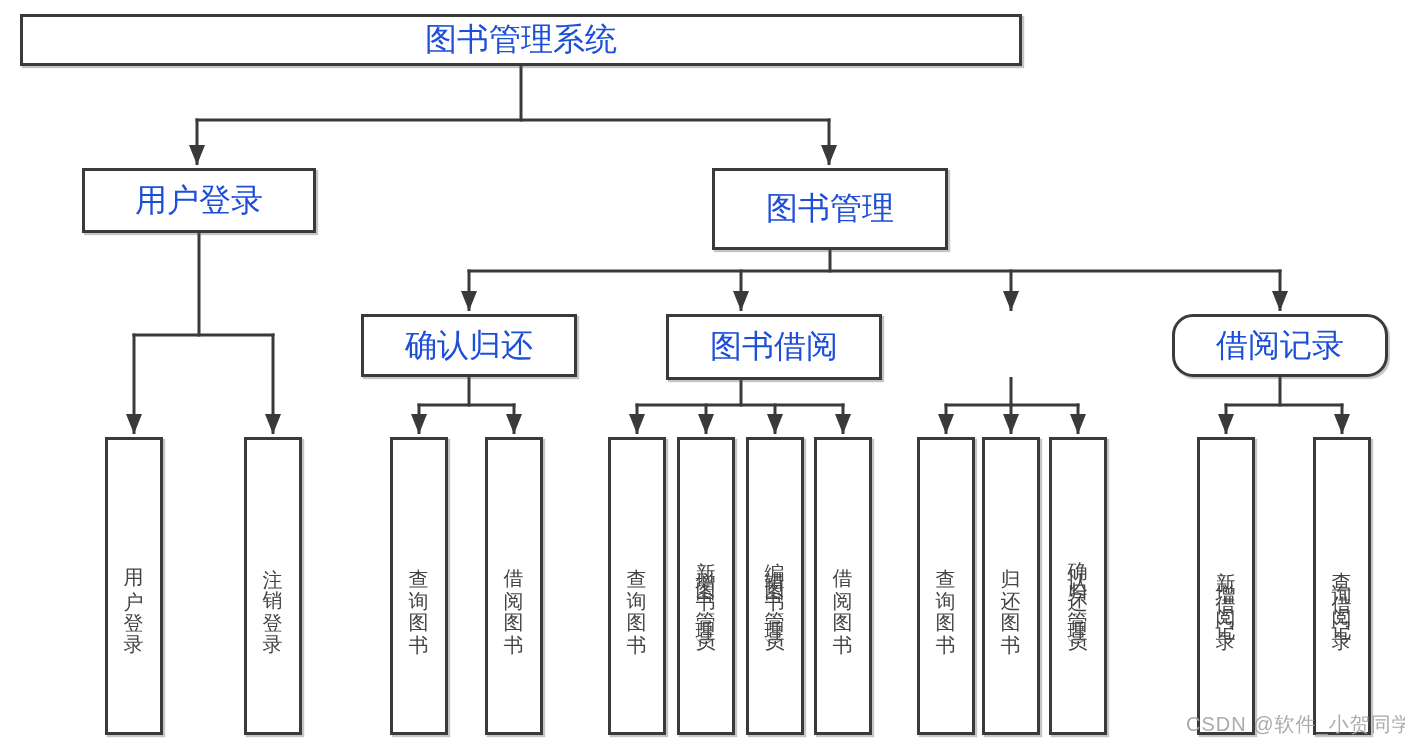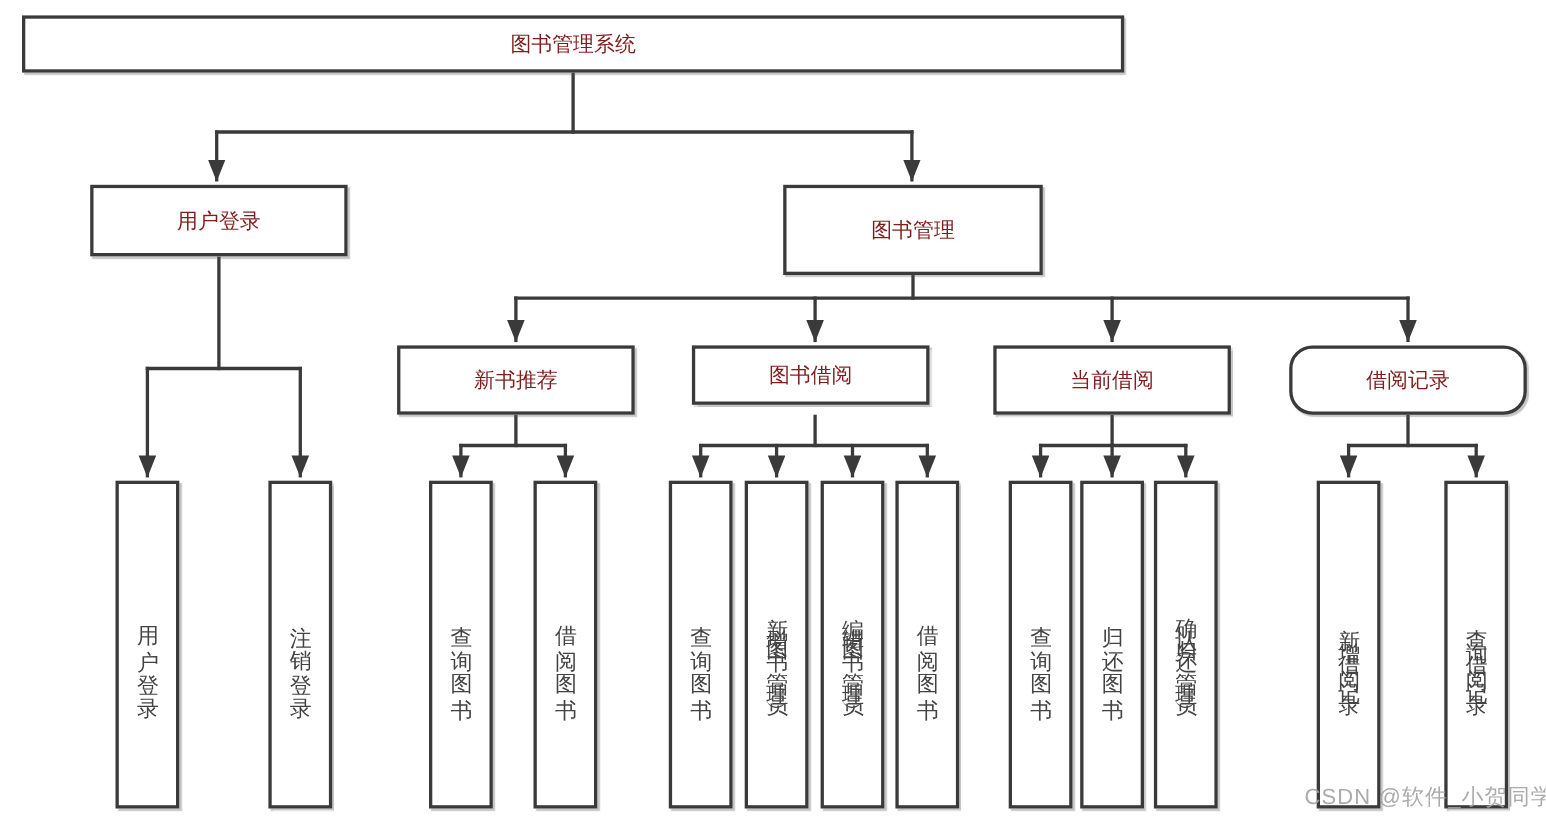--- a/index.html
+++ b/index.html
@@ -28,41 +28,41 @@
     position: absolute;
     box-sizing: border-box;
     border: 3px solid #3a3a3a;
     background: #ffffff;
     display: flex;
     align-items: center;
     justify-content: center;
     box-shadow: 2px 2px 1px rgba(90,90,90,0.35);
   }
   .hlabel {
-    font-size: 19px;
-    color: #7f1d1d;
+    font-size: 32px;
+    color: #1d4ed8;
     white-space: nowrap;
   }
   .vtext {
     writing-mode: vertical-rl;
     text-orientation: mixed;
     font-size: 20px;
     line-height: 1;
     color: #434343;
   }
   .ls-wide  { letter-spacing: 22px; margin-bottom: -22px; }
   .ls-med   { letter-spacing: 12px; margin-bottom: -12px; }
   .ls-tight { letter-spacing: 10px; margin-bottom: -10px; }
 
   
   .p-root { left: 20px;  top: 14px;  width: 1002px; height: 52px; }
   .p-ul   { left: 82px;  top: 168px; width: 234px;  height: 65px; }
   .p-bm   { left: 712px; top: 168px; width: 236px;  height: 82px; }
   .p-l31  { left: 361px;  top: 314px; width: 216px; height: 63px; }
-  .p-l32  { left: 629px;  top: 314px; width: 216px; height: 54px; }
+  .p-l32  { left: 666px;  top: 314px; width: 216px; height: 66px; }
   .p-l33  { left: 903px;  top: 314px; width: 216px; height: 63px; }
   .p-l34  { left: 1172px; top: 314px; width: 216px; height: 63px; border-radius: 21px; }
   .leaf   { top: 437px; width: 58px; height: 298px; }
   .p-lf1  { left: 105px; }
   .p-lf2  { left: 244px; }
   .p-lf3  { left: 390px; }
   .p-lf4  { left: 485px; }
   .p-lf5  { left: 608px; }
   .p-lf6  { left: 677px; }
   .p-lf7  { left: 746px; }
@@ -157,28 +157,25 @@
   </div>
 
   <div class="node p-ul">
     <span class="hlabel">用户登录</span>
   </div>
   <div class="node p-bm">
     <span class="hlabel">图书管理</span>
   </div>
 
   <div class="node p-l31">
-    <span class="hlabel">新书推荐</span>
+    <span class="hlabel">确认归还</span>
   </div>
   <div class="node p-l32">
     <span class="hlabel">图书借阅</span>
   </div>
-  <div class="node p-l33">
-    <span class="hlabel">当前借阅</span>
-  </div>
   <div class="node p-l34">
     <span class="hlabel">借阅记录</span>
   </div>
 
   <div class="node leaf p-lf1">
     <span class="vtext ls-wide">用户登录</span>
   </div>
   <div class="node leaf p-lf2">
     <span class="vtext ls-wide">注销登录</span>
   </div>

